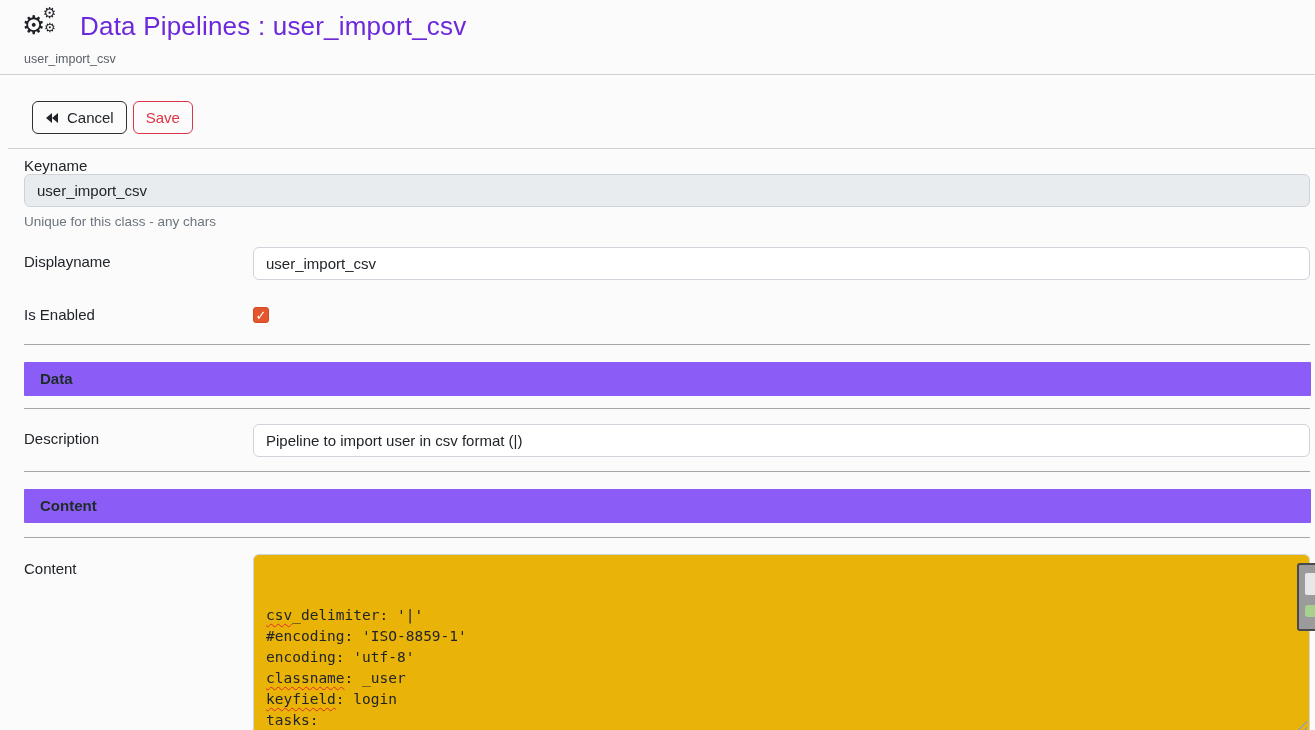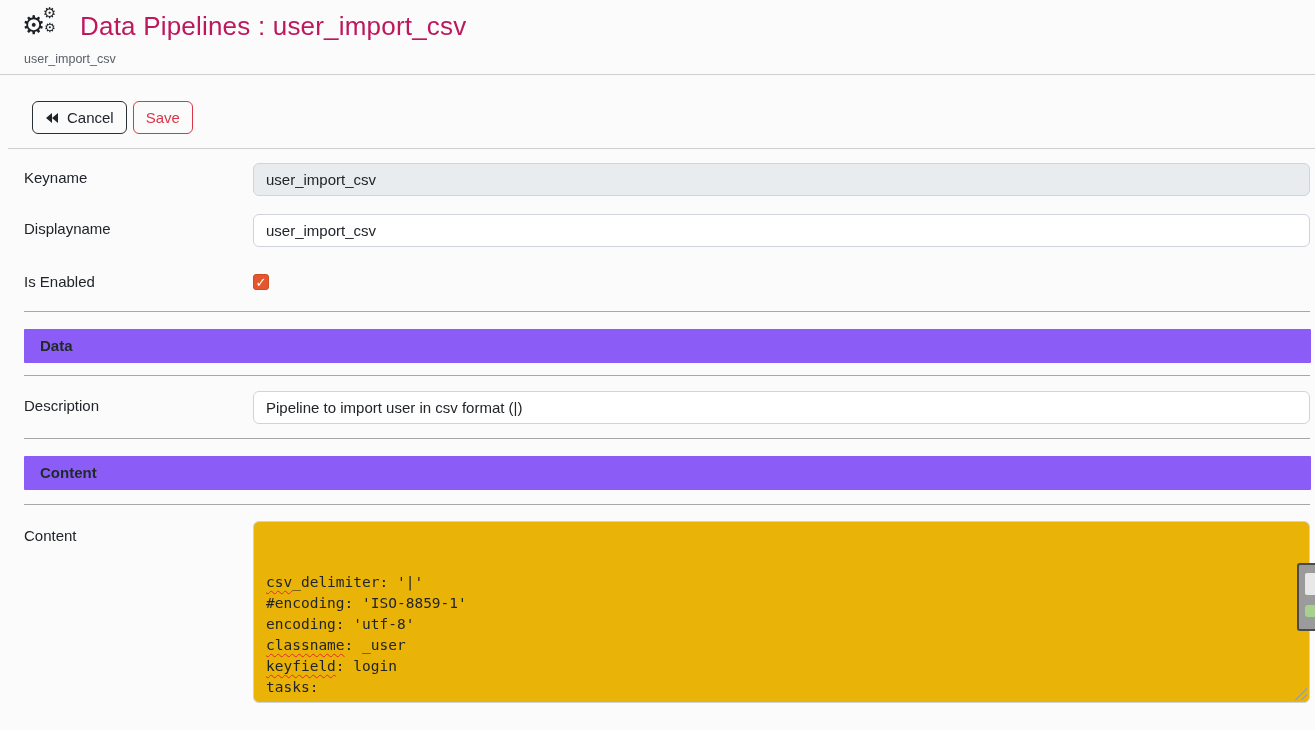--- a/index.html
+++ b/index.html
@@ -12,21 +12,21 @@
   }
   .page { position: relative; width: 1315px; height: 730px; overflow: hidden; }
 
   
   .header { padding: 6px 24px 8px 24px; border-bottom: 1px solid #cfcfcf; }
   .title-line { display: flex; align-items: center; gap: 20px; height: 40px; }
   .gears { position: relative; width: 36px; height: 32px; flex: 0 0 auto; }
   .gears .g1 { position: absolute; left: -2px; top: 0px; font-size: 26px; line-height: 30px; color: #1d2125; }
   .gears .g2 { position: absolute; left: 19px; top: -6px; font-size: 15px; line-height: 18px; color: #1d2125; }
   .gears .g3 { position: absolute; left: 20px; top: 10px; font-size: 13px; line-height: 16px; color: #1d2125; }
-  .page-title { font-size: 26px; font-weight: 500; letter-spacing: 0.2px; color: #be185d; white-space: nowrap; }
+  .page-title { font-size: 26px; font-weight: 500; letter-spacing: 0.2px; color: #6d28d9; white-space: nowrap; }
   .subtitle { margin-top: 6px; font-size: 12.5px; color: #5a6067; }
 
   
   .toolbar { padding: 26px 24px 14px 24px; border-bottom: 1px solid #cfcfcf; display: flex; gap: 6px; margin-left: 8px; }
   .btn {
     display: inline-flex; align-items: center; gap: 8px;
     height: 33px; padding: 0 12px; font-size: 15px;
     background: transparent; border-radius: 6px; cursor: pointer;
     font-family: "Liberation Sans", sans-serif;
   }
@@ -40,21 +40,21 @@
   .row .fctrl { flex: 1 1 auto; min-width: 0; }
   .text-input {
     width: 100%; height: 33px; padding: 5px 12px;
     font-size: 15px; color: #212529;
     background: #fff; border: 1px solid #ced4da; border-radius: 6px;
     font-family: "Liberation Sans", sans-serif;
   }
   .text-input.readonly { background: #e9ecef; }
   .help-text { margin-top: 7px; font-size: 13.5px; color: #6c757d; }
 
-  .row-keyname     { margin-top: 14px; }
+  .row-keyname     { margin-top: 2px; flex-direction: column; }
   .row-displayname { margin-top: 18px; }
   .row-enabled     { margin-top: 26px; align-items: flex-end; }
   .row-enabled .flabel { padding-top: 0; }
   .row-description { margin-top: 15px; }
   .row-content     { margin-top: 16px; }
 
   
   .checkbox {
     width: 16px; height: 16px; border-radius: 3px;
     background: #e4572e; border: 1px solid #d14a24;
@@ -145,20 +145,21 @@
     </button>
     <button class="btn btn-save">
       <span>Save</span>
     </button>
   </div>
 
   <div class="row row-keyname">
     <div class="flabel">Keyname</div>
     <div class="fctrl">
       <input class="text-input readonly" type="text" readonly="" value="user_import_csv" style="">
+      <div class="help-text">Unique for this class - any chars</div>
     </div>
   </div>
 
   <div class="row row-displayname">
     <div class="flabel">Displayname</div>
     <div class="fctrl">
       <input class="text-input" type="text" value="user_import_csv" style="">
     </div>
   </div>
 

